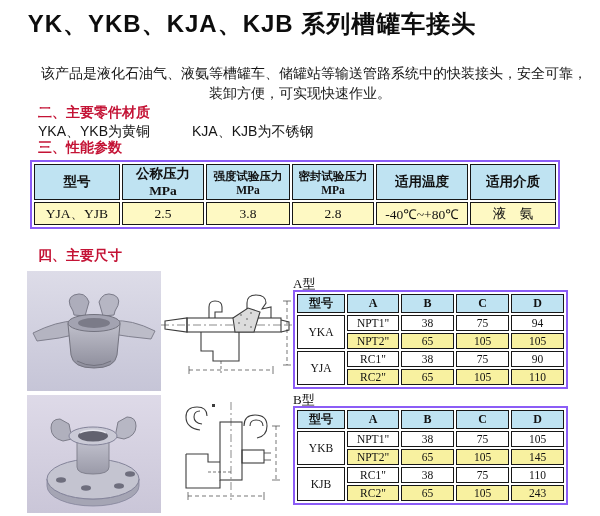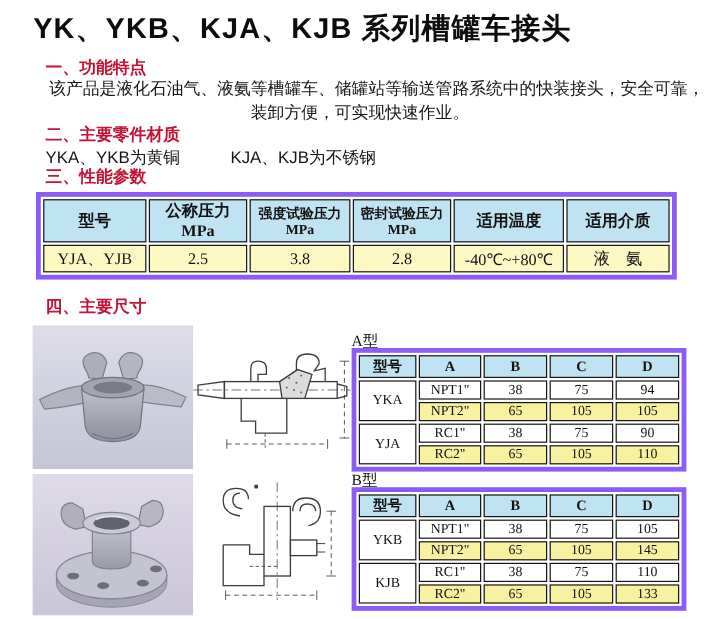--- a/index.html
+++ b/index.html
@@ -19,21 +19,21 @@
   }
   .body-text {
     font-size:14px; color:#151515; line-height:20px;
   }
   #intro-para { top:63px; left:10px; width:580px; text-indent:28px;text-align:center; }
   #materials-line { top:121px; left:38px; white-space:pre; }
 
   
   table.grid {
     border-collapse:separate; border-spacing:2px;
-    border:4px solid #8b5cf6; background:#ffffff;
+    border:2px solid #8b5cf6; background:#ffffff;
   }
   table.grid th, table.grid td {
     border:1px solid #161616; text-align:center; vertical-align:middle;
     font-family:"Liberation Serif", serif; color:#111; padding:0 1px;
   }
   table.grid th { background:#bfe3f2; font-weight:bold; }
 
   .ptable th { font-size:13.5px; height:23px; }
   .ptable th.sm { font-size:11.5px; }
   .ptable td { font-size:13.5px; height:21px; }
@@ -50,21 +50,20 @@
   .photo-frame { display:block; }
   .drawing { display:block; }
 </style>
 </head>
 <body>
 
 <div id="page">
 
   <div id="doc-title" class="abs">YK、YKB、KJA、KJB 系列槽罐车接头</div>
 
-  <div class="abs red-head" style="top:48px; left:38px;">一、功能特点</div>
   <div id="intro-para" class="abs body-text">该产品是液化石油气、液氨等槽罐车、储罐站等输送管路系统中的快装接头，安全可靠，装卸方便，可实现快速作业。</div>
 
   <div class="abs red-head" style="top:104px; left:38px;">二、主要零件材质</div>
   <div id="materials-line" class="abs body-text">YKA、YKB为黄铜　　　KJA、KJB为不锈钢</div>
 
   <div class="abs red-head" style="top:139px; left:38px;">三、性能参数</div>
 
   <table class="abs grid ptable" style="top:160px; left:30px;">
     <colgroup>
       <col style="width:86px">
@@ -276,18 +275,18 @@
       <td rowspan="2">KJB</td>
       <td>RC1"</td>
       <td>38</td>
       <td>75</td>
       <td>110</td>
     </tr>
     <tr>
       <td class="y">RC2"</td>
       <td class="y">65</td>
       <td class="y">105</td>
-      <td class="y">133</td>
+      <td class="y">243</td>
     </tr>
   </tbody>
     </table>
 
 </div>
 
 </body></html>

